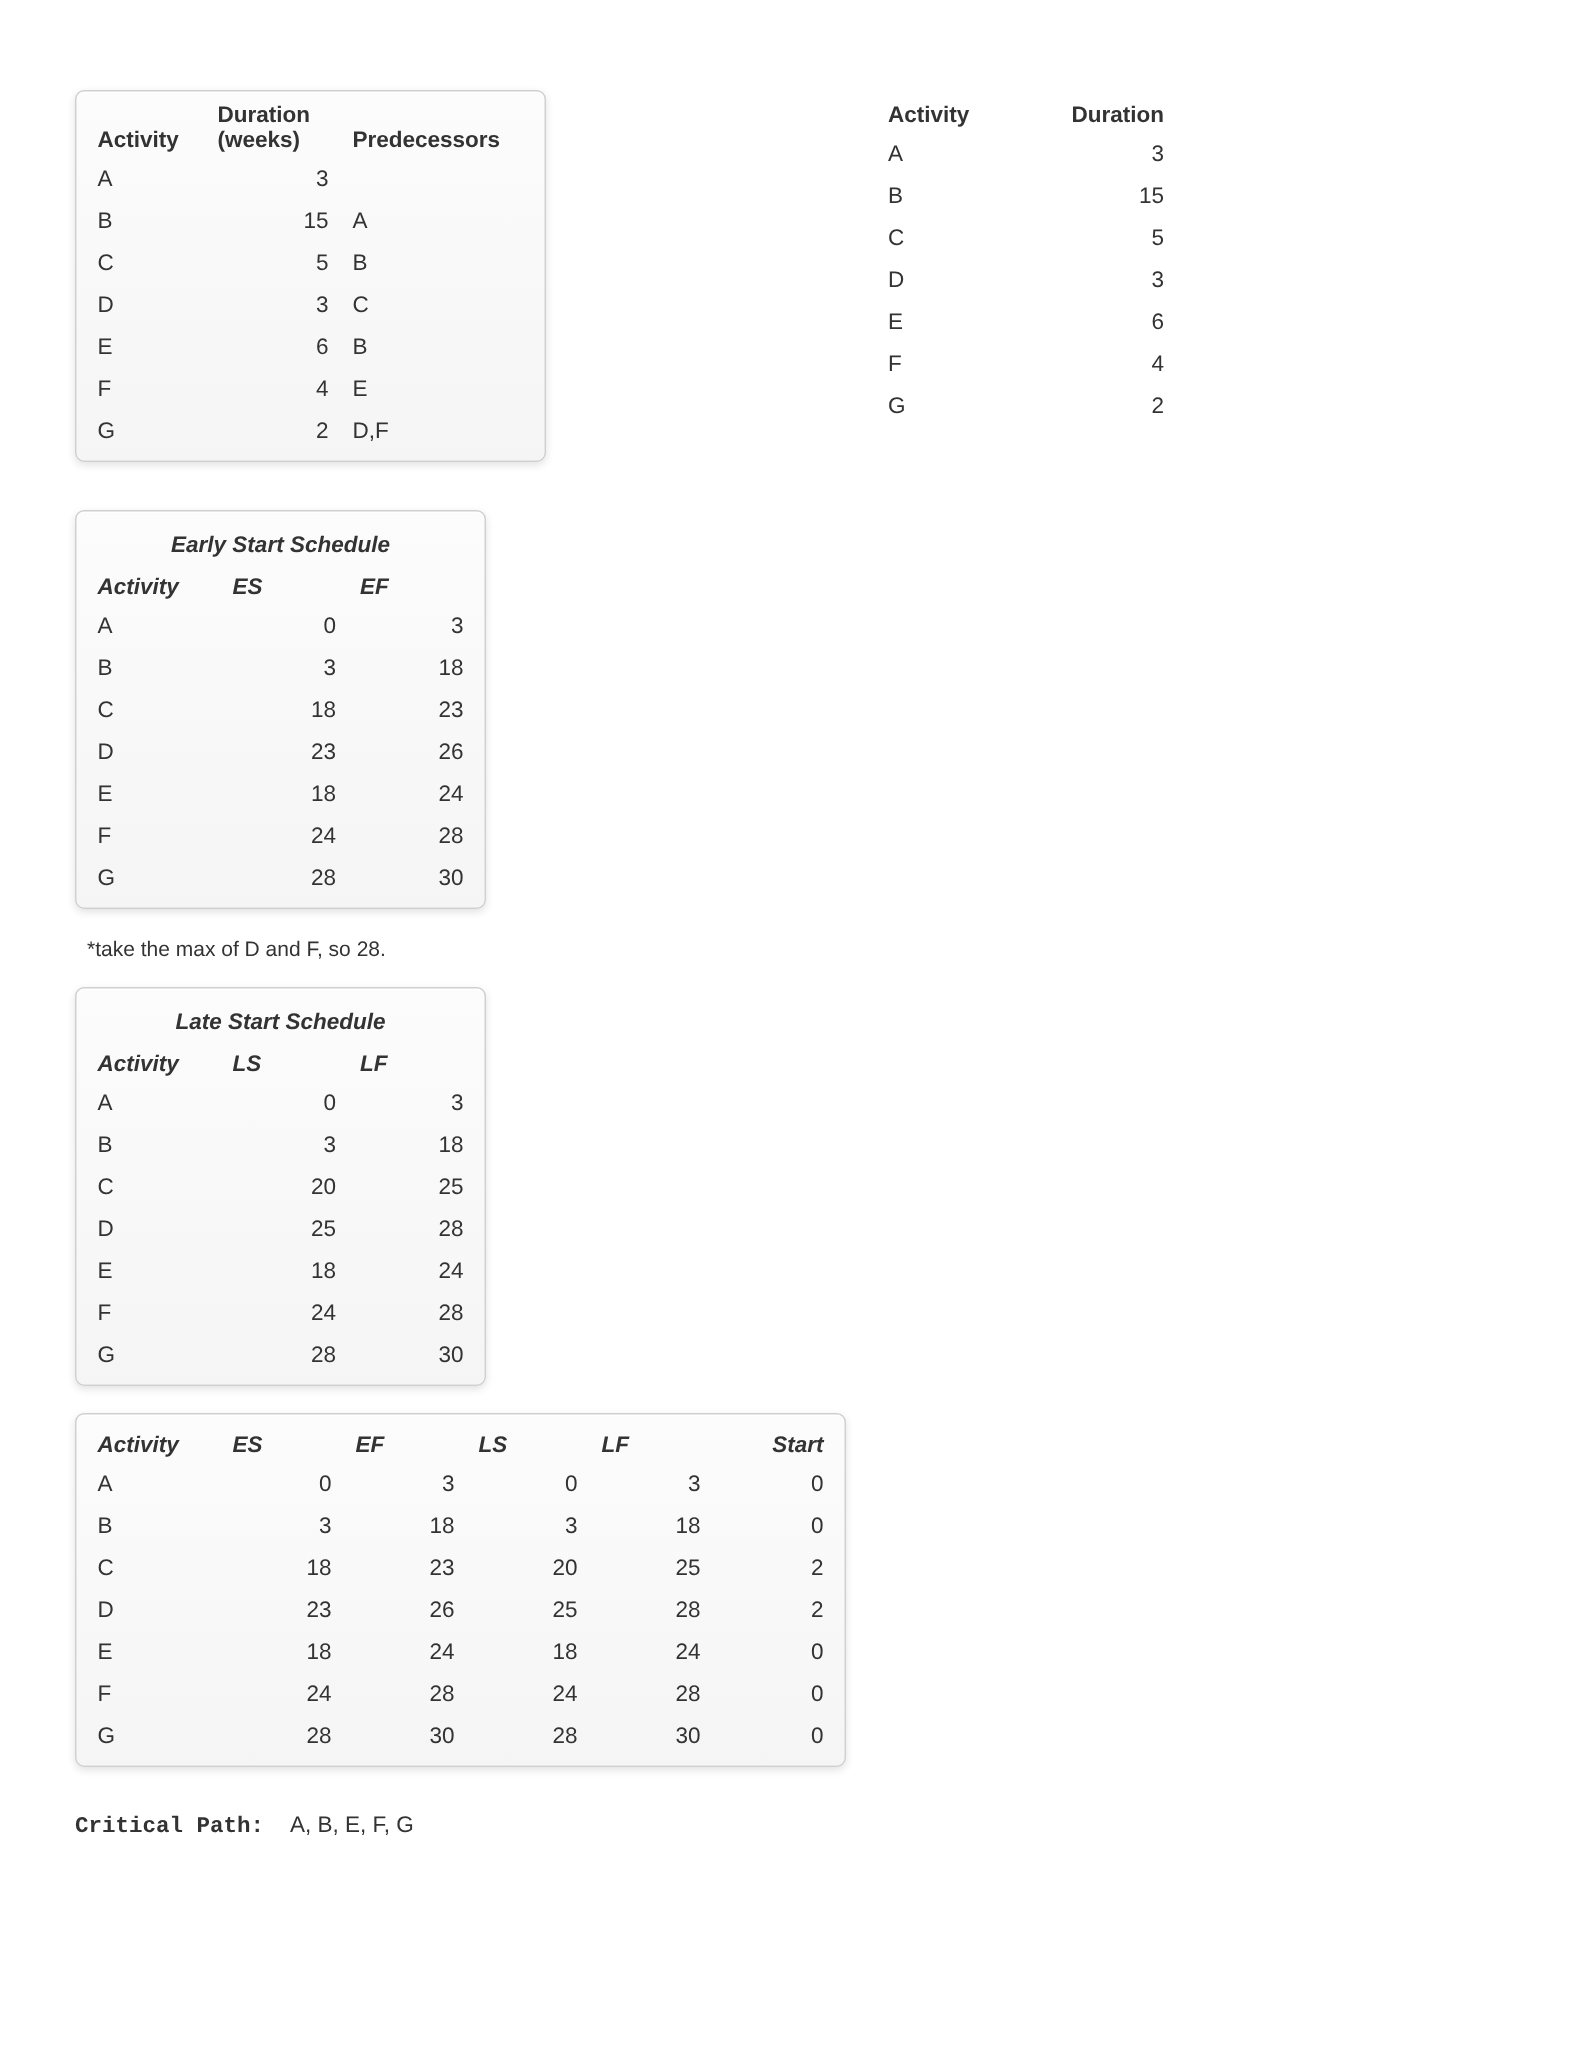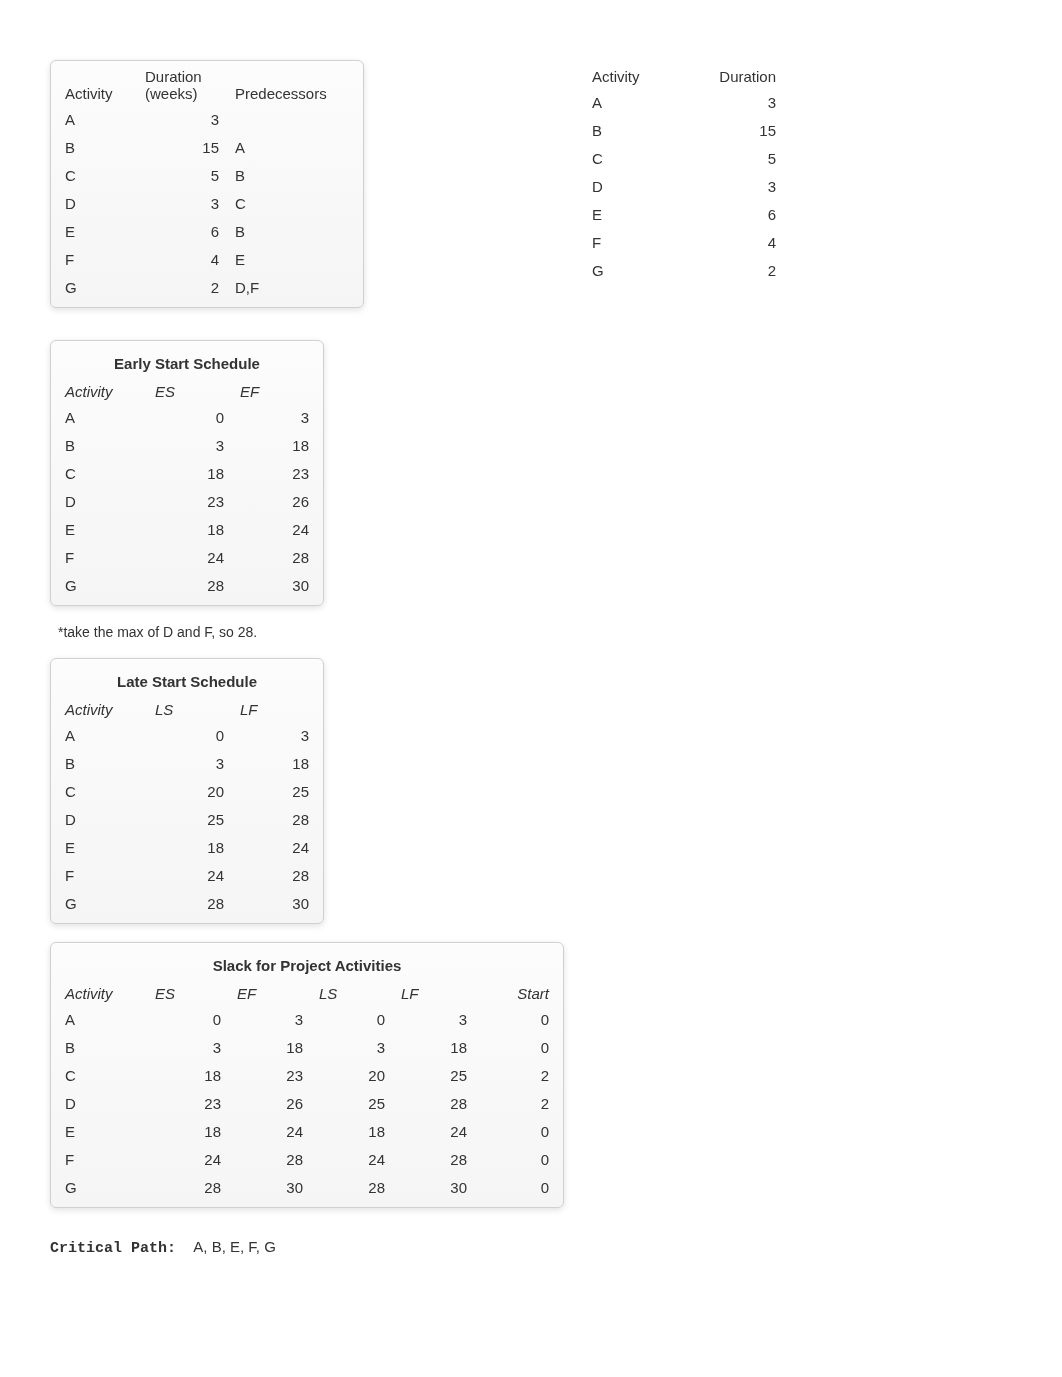--- a/index.html
+++ b/index.html
@@ -34,33 +34,34 @@
     }
     table {
       border-collapse: collapse;
     }
     th, td {
       padding: 3px 8px;
       text-align: left;
       height: 22px;
     }
     th {
-      font-weight: normal;
+      font-weight: bold;
       vertical-align: bottom;
     }
     .num-right {
       text-align: right;
     }
     .italic {
       font-style: italic;
     }
     .title-row th {
       text-align: center;
       font-weight: bold;
       height: 24px;
+      font-style: italic;
     }
     .note {
       font-size: 14px;
       margin: 18px 0 18px 8px;
     }
     .critical-path {
       margin-top: 30px;
     }
     .critical-path-label {
       font-weight: bold;
@@ -311,23 +312,20 @@
   <table class="t3">
     <colgroup>
         <col class="ca">
         <col class="cn">
         <col class="cn">
         <col class="cn">
         <col class="cn">
         <col class="cn">
       </colgroup>
     <thead>
-      <tr class="title-row">
-          <th colspan="6">Slack for Project Activities</th>
-        </tr>
       <tr>
         <th class="italic">Activity</th>
         <th class="italic">ES</th>
         <th class="italic">EF</th>
         <th class="italic">LS</th>
         <th class="italic">LF</th>
         <th class="italic num-right">Start</th>
       </tr>
     </thead>
     <tbody>

